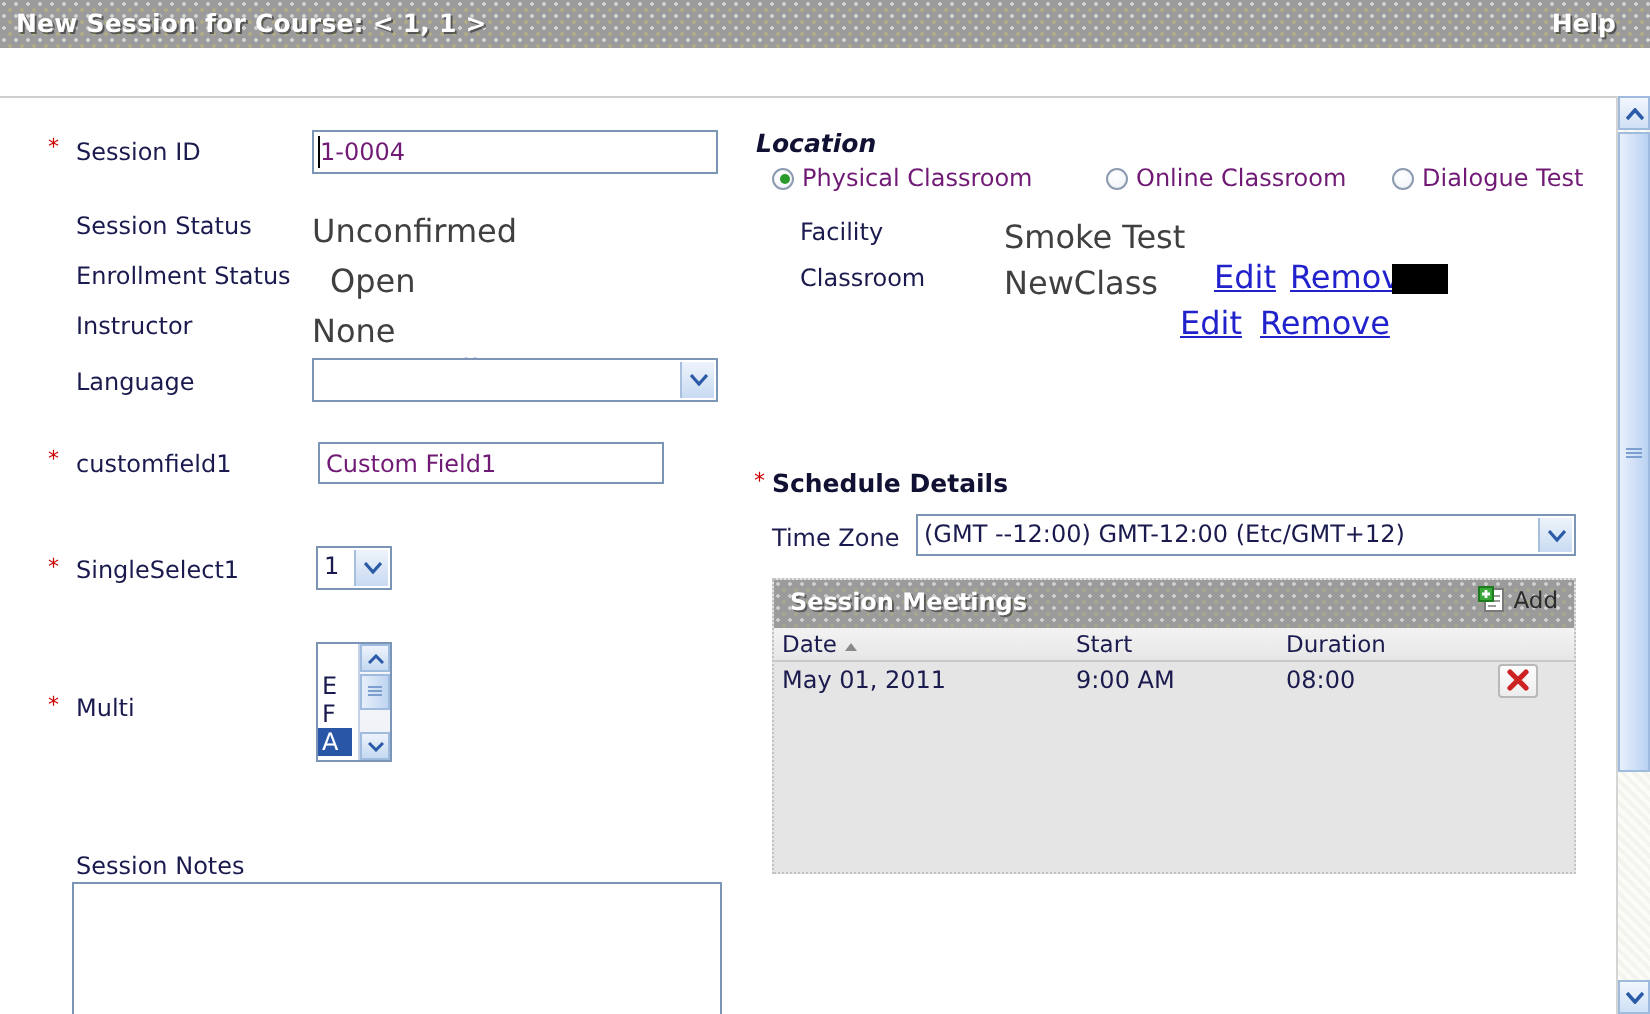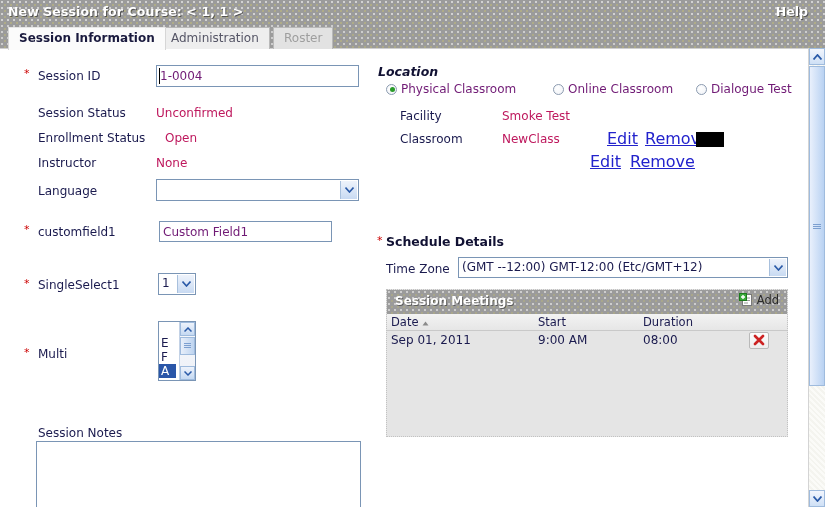--- a/index.html
+++ b/index.html
@@ -50,21 +50,21 @@
   
   .content{
     position:absolute;left:0;top:48px;width:808px;height:459px;
     background:#ffffff;border-top:1px solid #cfcfcf;box-sizing:border-box;overflow:hidden;
   }
   .col-left{position:absolute;left:0;top:0;width:370px;height:459px;}
   .col-right{position:absolute;left:370px;top:0;width:438px;height:459px;}
 
   .req{color:#cc0000;font-size:11px;position:absolute;}
   .lbl{position:absolute;color:#1a1a4e;font-size:12px;white-space:nowrap;}
-  .val{position:absolute;color:#be185d;font-size:12px;white-space:nowrap;}
+  .val{position:absolute;color:#404040;font-size:16px;white-space:nowrap;}
   .lnk{position:absolute;color:#2222cc;font-size:16px;text-decoration:underline;cursor:pointer;white-space:nowrap;margin-top:20px;}
   .sect{position:absolute;font-weight:bold;font-size:12.5px;color:#111133;white-space:nowrap;}
 
   .tbox{
     position:absolute;box-sizing:border-box;border:1px solid #7a95b5;background:#ffffff;
     font-family:"DejaVu Sans","Liberation Sans",sans-serif;font-size:12px;color:#701a75;
     padding:2px 3px;outline:none;
   }
   .caret{
     position:absolute;width:1px;background:#000;
@@ -180,25 +180,20 @@
 </head>
 <body>
 
 <div class="app">
 
   <div class="titlebar">
     <div class="title-text">New Session for Course: &lt; 1, 1 &gt;</div>
     <div class="help-link">Help</div>
   </div>
 
-  <div class="tabstrip">
-    <div class="tab active" style="left:8px;">Session Information</div>
-    <div class="tab inactive" style="left:160px;">Administration</div>
-    <div class="tab disabled" style="left:273px;">Roster</div>
-  </div>
 
   <div class="content">
 
     <div class="col-left">
 
       <span class="req" style="left:24px;top:18px;">*</span>
       <span class="lbl" style="left:38px;top:20px;">Session ID</span>
       <input class="tbox" style="left: 156px; top: 16px; width: 203px; height: 22px;" value="1-0004">
       <span class="caret" style="left:159px;top:19px;height:16px;"></span>
 
@@ -333,21 +328,21 @@
                 <svg width="7" height="5" viewBox="0 0 7 5">
                     <path d="M3.5 0.5 L6.5 4.5 L0.5 4.5 Z" fill="#8a8a8a"></path>
                   </svg>
               </span>
             </span>
             <span class="th" style="width:105px;">Start</span>
             <span class="th" style="width:108px;">Duration</span>
             <span class="th" style="width:40px;"></span>
           </div>
           <div class="tbl-row">
-            <span class="td" style="width:147px;">Sep 01, 2011</span>
+            <span class="td" style="width:147px;">May 01, 2011</span>
             <span class="td" style="width:105px;">9:00 AM</span>
             <span class="td" style="width:108px;">08:00</span>
             <span class="td" style="width:40px;padding-left:2px;">
               <span class="del-btn">
                 <svg width="12" height="12" viewBox="0 0 12 12">
                   <path d="M2 2 L10 10 M10 2 L2 10" stroke="#cc2222" stroke-width="2.6" stroke-linecap="round"></path>
                 </svg>
               </span>
             </span>
           </div>

